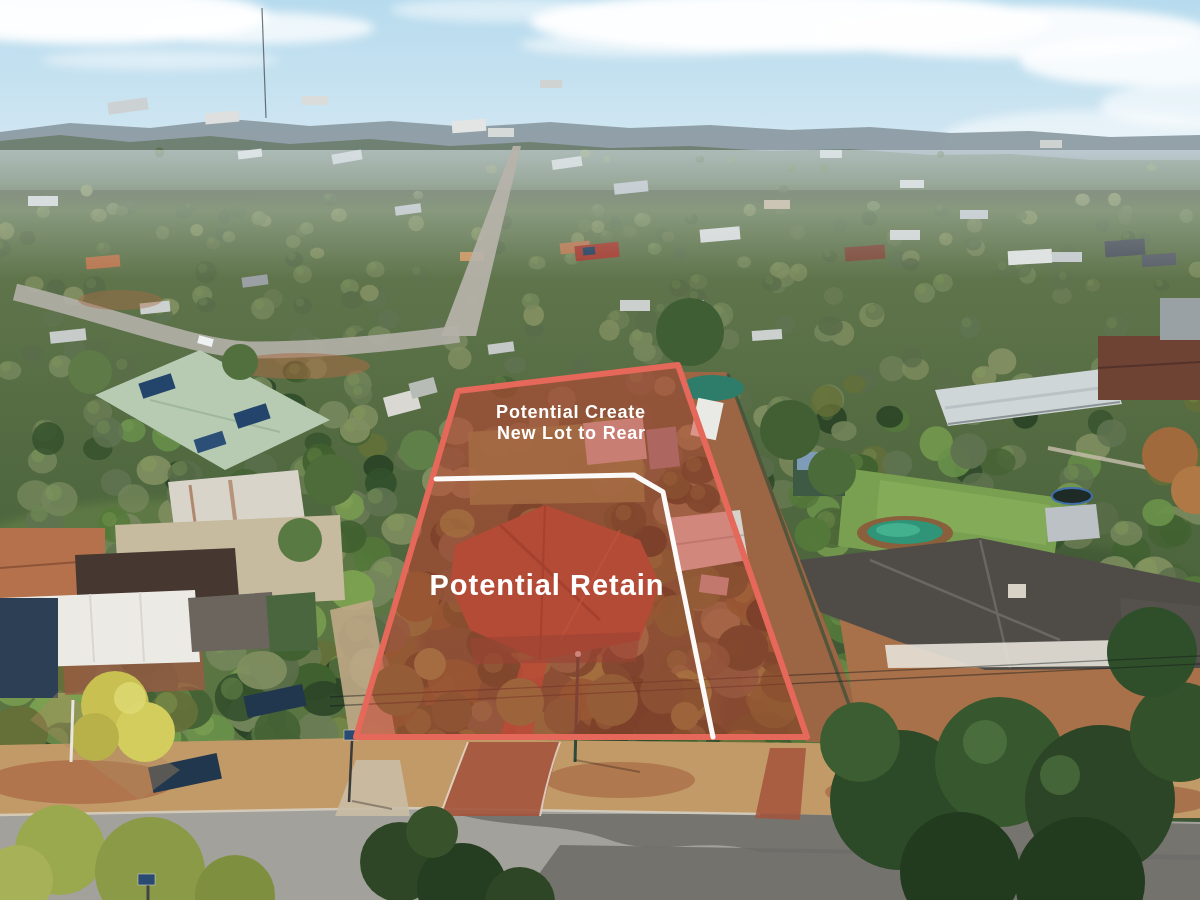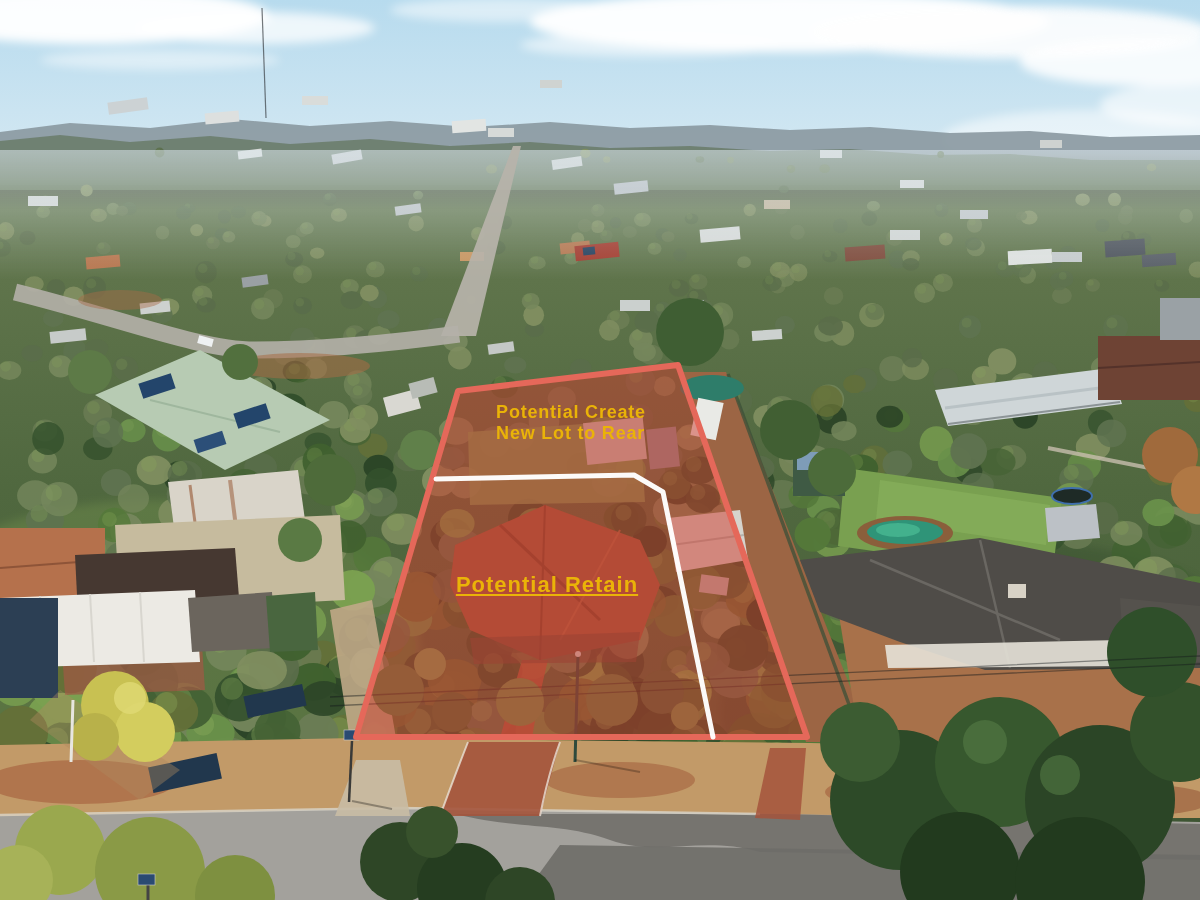--- a/index.html
+++ b/index.html
@@ -1,23 +1,23 @@
 <!DOCTYPE html>
 <html><head>
 <meta charset="utf-8">
 <style>
   html,body{margin:0;padding:0;background:#222;}
   .stage{position:relative;width:1200px;height:900px;overflow:hidden;
          font-family:"Liberation Sans",sans-serif;}
   .stage svg{position:absolute;left:0;top:0;}
   .labels{position:absolute;left:0;top:0;width:1200px;height:900px;pointer-events:none;}
-  .lot-label{position:absolute;transform:translateX(-50%);text-align:left;
-             color:#eab308;font-weight:700;white-space:nowrap;}
+  .lot-label{position:absolute;transform:translateX(-50%);text-align:right;
+             color:#ffffff;font-weight:700;white-space:nowrap;}
   .lot-label.rear{left:571px;top:402px;font-size:18px;line-height:21px;letter-spacing:.8px;}
-  .lot-label.retain{left:547px;top:573px;font-size:22px;line-height:24.5px;letter-spacing:1px;text-decoration:underline;}
+  .lot-label.retain{left:547px;top:573px;font-size:29px;line-height:24.5px;letter-spacing:1px;}
 </style>
 </head>
 <body>
 
 <div class="stage">
 <svg width="1200" height="900" viewBox="0 0 1200 900">
   <defs>
     <linearGradient id="skyGrad" x1="0" y1="0" x2="0" y2="1">
       <stop offset="0" stop-color="#b7dbee"></stop>
           <stop offset="1" stop-color="#d8eaf3"></stop>

